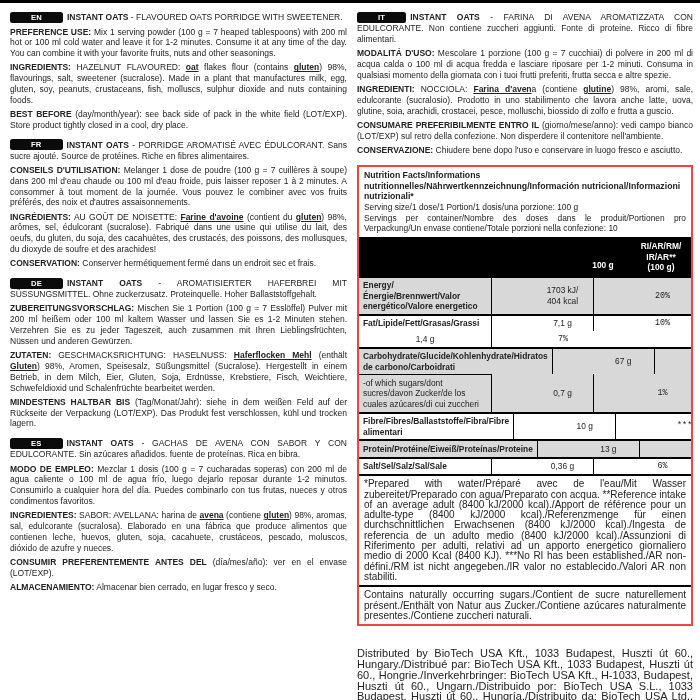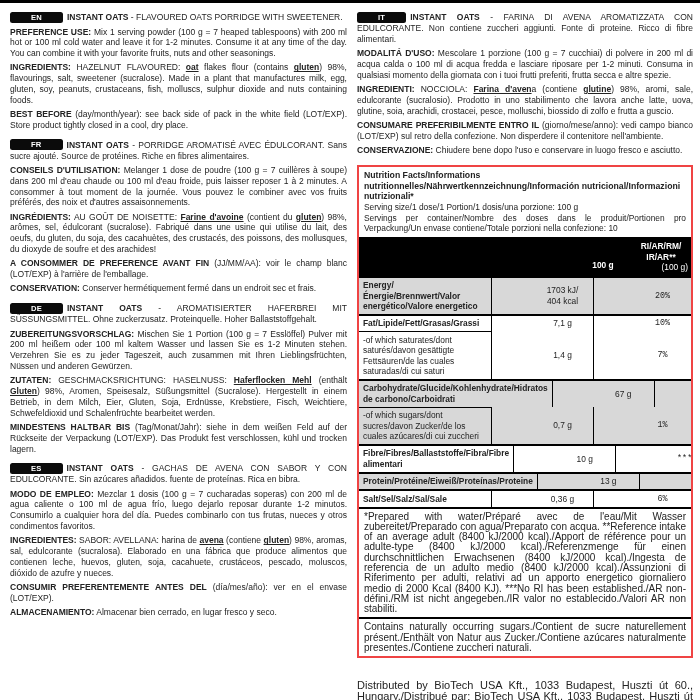--- a/index.html
+++ b/index.html
@@ -20,21 +20,21 @@
   .nutri-table{border:2px solid #ef4444;margin-top:6px;font-size:8.4px;line-height:10.4px;}
   .nutri-head{padding:3px 5px 4px 5px;}
   .nutri-title{font-weight:700;font-size:8.7px;line-height:10.8px;}
   .nutri-sub{text-align:justify;}
   .nutri-band{background:#000;color:#fff;display:grid;grid-template-columns:1fr 62px 57px;
               padding:4px 0 3px 0;}
   .band-amount{display:flex;align-items:flex-end;justify-content:center;font-weight:700;
                padding-bottom:2px;}
   .band-ri{text-align:center;padding-right:3px;}
   .band-ri .line{white-space:pre-line;font-weight:700;display:block;}
-  .band-ri .sub{display:block;font-weight:400;text-align:right;}
+  .band-ri .sub{display:block;font-weight:700;}
   .nutri-row{display:grid;grid-template-columns:1fr 62px 57px;gap:40px;}
   .nutri-row.shade{background:#d8d8d8;}
   .nutri-row.group{border-top:2px solid #000;}
   .cell{padding:2.5px 4px;}
   .cell-label{border-right:1.5px solid #000;}
   .nutri-row.sub-row .cell-label{border-top:1px solid #000;}
   .cell-value{border-right:1.5px solid #000;text-align:center;white-space:pre-line;
               display:flex;align-items:center;justify-content:center;}
   .cell-ri{text-align:center;display:flex;align-items:center;justify-content:center;font-family:Liberation Mono, monospace;}
   .nutri-note{border-top:2px solid #000;padding:3px 5px;text-align:justify;font-size:10px;
@@ -51,21 +51,20 @@
     <div class="section">
       <p class="para"><span class="badge">EN</span><span class="b">INSTANT OATS</span><span> - FLAVOURED OATS PORRIDGE WITH SWEETENER.</span></p>
       <p class="para"><span class="b">PREFERENCE USE:</span><span> Mix 1 serving powder (100 g = 7 heaped tablespoons) with 200 ml hot or 100 ml cold water and leave it for 1-2 minutes. Consume it at any time of the day. You can combine it with your favorite fruits, nuts and other seasonings.</span></p>
       <p class="para"><span class="b">INGREDIENTS:</span><span> HAZELNUT FLAVOURED: </span><span class="b u">oat</span><span> flakes flour (contains </span><span class="b u">gluten</span><span>) 98%, flavourings, salt, sweetener (sucralose). Made in a plant that manufactures milk, egg, gluten, soy, peanuts, crustaceans, fish, molluscs, sulphur dioxide and nuts containing foods.</span></p>
       <p class="para"><span class="b">BEST BEFORE</span><span> (day/month/year): see back side of pack in the white field (LOT/EXP). Store product tightly closed in a cool, dry place.</span></p>
     </div>
     <div class="section">
       <p class="para"><span class="badge">FR</span><span class="b">INSTANT OATS</span><span> - PORRIDGE AROMATISÉ AVEC ÉDULCORANT. Sans sucre ajouté. Source de protéines. Riche en fibres alimentaires.</span></p>
       <p class="para"><span class="b">CONSEILS D'UTILISATION:</span><span> Melanger 1 dose de poudre (100 g = 7 cuillères à soupe) dans 200 ml d'eau chaude ou 100 ml d'eau froide, puis laisser reposer 1 à 2 minutes. A consommer à tout moment de la journée. Vous pouvez le combiner avec vos fruits préférés, des noix et d'autres assaisonnements.</span></p>
       <p class="para"><span class="b">INGRÉDIENTS:</span><span> AU GOÛT DE NOISETTE: </span><span class="b u">Farine d'avoine</span><span> (contient du </span><span class="b u">gluten</span><span>) 98%, arômes, sel, édulcorant (sucralose). Fabriqué dans une usine qui utilise du lait, des oeufs, du gluten, du soja, des cacahuètes, des crustacés, des poissons, des mollusques, du dioxyde de soufre et des arachides!</span></p>
-      <p class="para"><span class="b">A CONSOMMER DE PREFERENCE AVANT FIN</span><span> (JJ/MM/AA): voir le champ blanc (LOT/EXP) à l'arrière de l'emballage.</span></p>
       <p class="para"><span class="b">CONSERVATION:</span><span> Conserver hermétiquement fermé dans un endroit sec et frais.</span></p>
     </div>
     <div class="section">
       <p class="para"><span class="badge">DE</span><span class="b">INSTANT OATS</span><span> - AROMATISIERTER HAFERBREI MIT SÜSSUNGSMITTEL. Ohne zuckerzusatz. Proteinquelle. Hoher Ballaststoffgehalt.</span></p>
       <p class="para"><span class="b">ZUBEREITUNGSVORSCHLAG:</span><span> Mischen Sie 1 Portion (100 g = 7 Esslöffel) Pulver mit 200 ml heißem oder 100 ml kaltem Wasser und lassen Sie es 1-2 Minuten stehen. Verzehren Sie es zu jeder Tageszeit, auch zusammen mit Ihren Lieblingsfrüchten, Nüssen und anderen Gewürzen.</span></p>
       <p class="para"><span class="b">ZUTATEN:</span><span> GESCHMACKSRICHTUNG: HASELNUSS: </span><span class="b u">Haferflocken Mehl</span><span> (enthält </span><span class="b u">Gluten</span><span>) 98%, Aromen, Speisesalz, Süßungsmittel (Sucralose). Hergestellt in einem Betrieb, in dem Milch, Eier, Gluten, Soja, Erdnüsse, Krebstiere, Fisch, Weichtiere, Schwefeldioxid und Schalenfrüchte bearbeitet werden.</span></p>
       <p class="para"><span class="b">MINDESTENS HALTBAR BIS</span><span> (Tag/Monat/Jahr): siehe in dem weißen Feld auf der Rückseite der Verpackung (LOT/EXP). Das Produkt fest verschlossen, kühl und trocken lagern.</span></p>
     </div>
     <div class="section">
       <p class="para"><span class="badge">ES</span><span class="b">INSTANT OATS</span><span> - GACHAS DE AVENA CON SABOR Y CON EDULCORANTE. Sin azúcares añadidos. fuente de proteínas. Rica en bibra.</span></p>
@@ -108,21 +107,20 @@
           <div class="cell cell-value">1703 kJ/
 404 kcal</div>
           <div class="cell cell-ri">20%</div>
         </div>
         <div class="nutri-row group">
           <div class="cell cell-label b">Fat/Lipide/Fett/Grasas/Grassi</div>
           <div class="cell cell-value">7,1 g</div>
           <div class="cell cell-ri">10%</div>
         </div>
         <div class="nutri-row sub-row">
-          <div class="cell cell-label">-of which saturates/dont saturés/davon gesättigte Fettsäuren/de las cuales saturadas/di cui saturi</div>
           <div class="cell cell-value">1,4 g</div>
           <div class="cell cell-ri">7%</div>
         </div>
         <div class="nutri-row shade group">
           <div class="cell cell-label b">Carbohydrate/Glucide/Kohlenhydrate/Hidratos de carbono/Carboidrati</div>
           <div class="cell cell-value">67 g</div>
           <div class="cell cell-ri">26%</div>
         </div>
         <div class="nutri-row shade sub-row">
           <div class="cell cell-label">-of which sugars/dont sucres/davon Zucker/de los cuales azúcares/di cui zuccheri</div>

